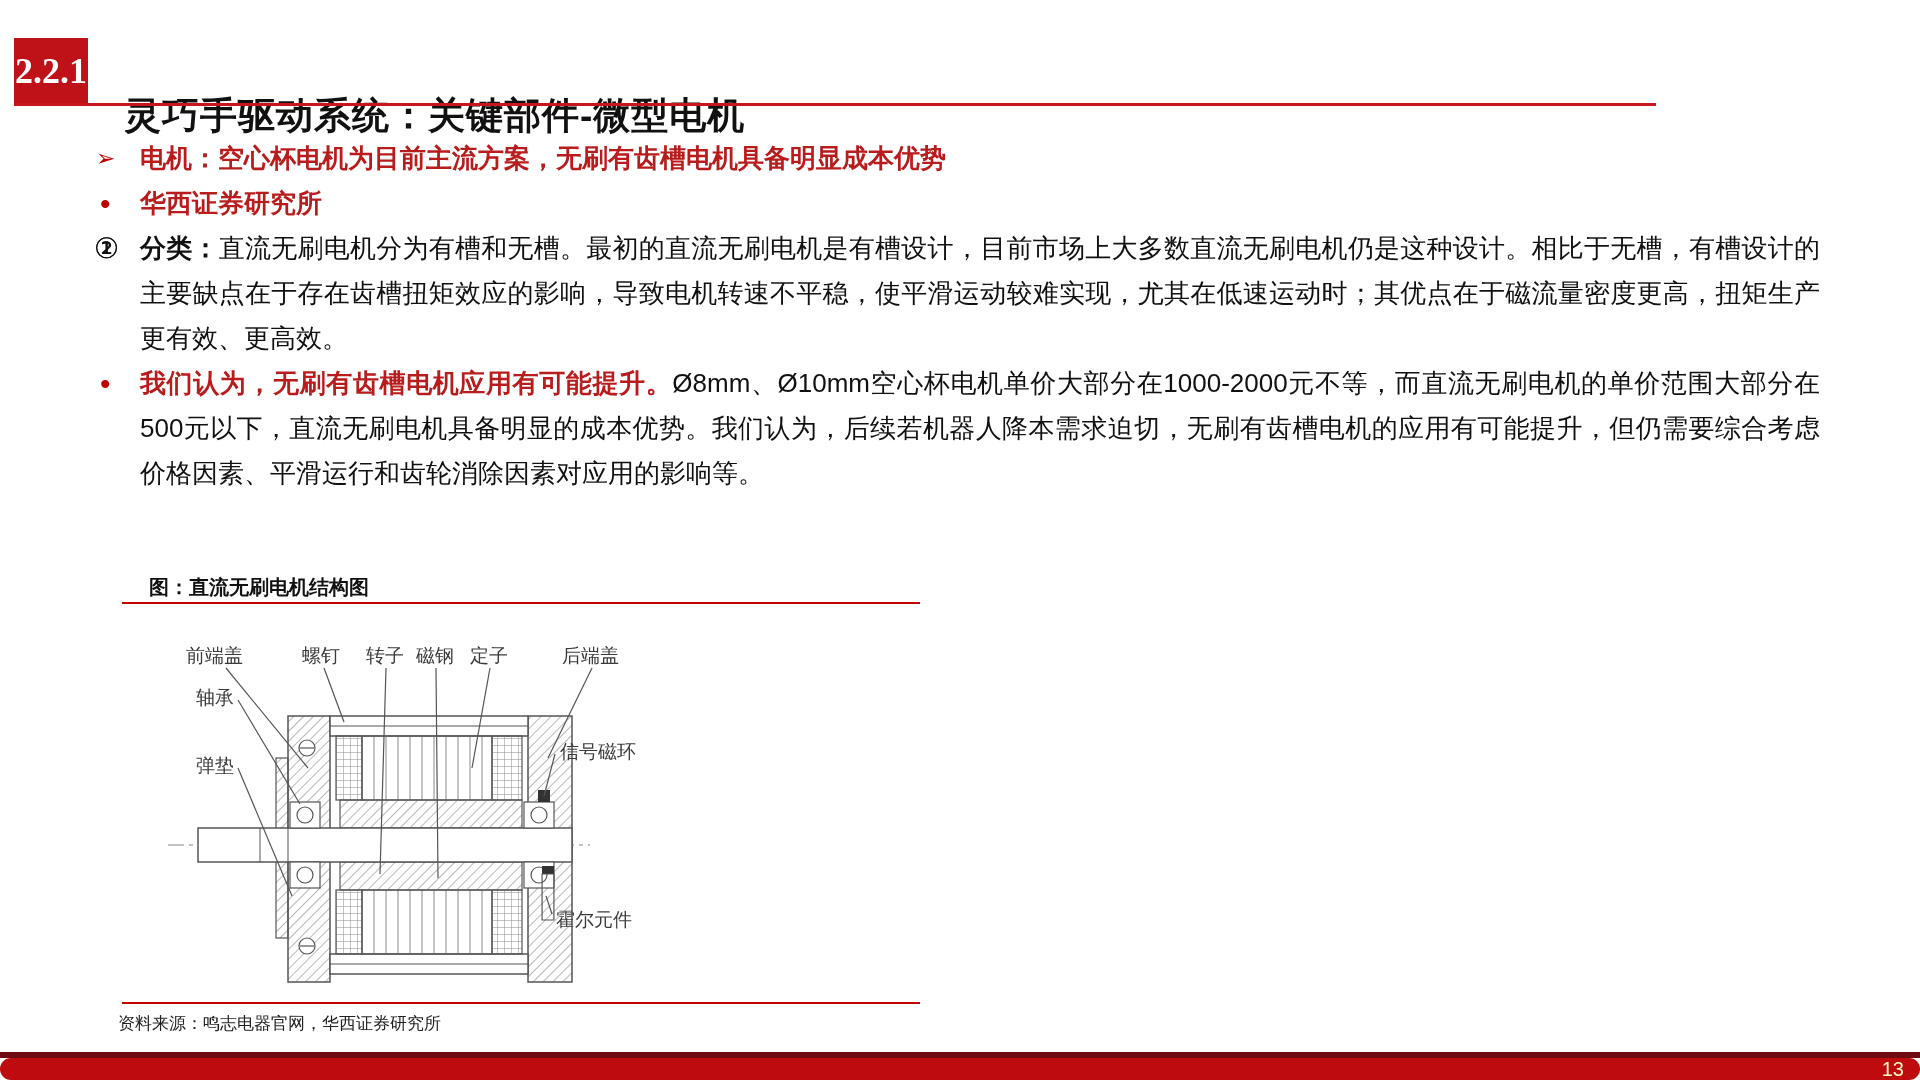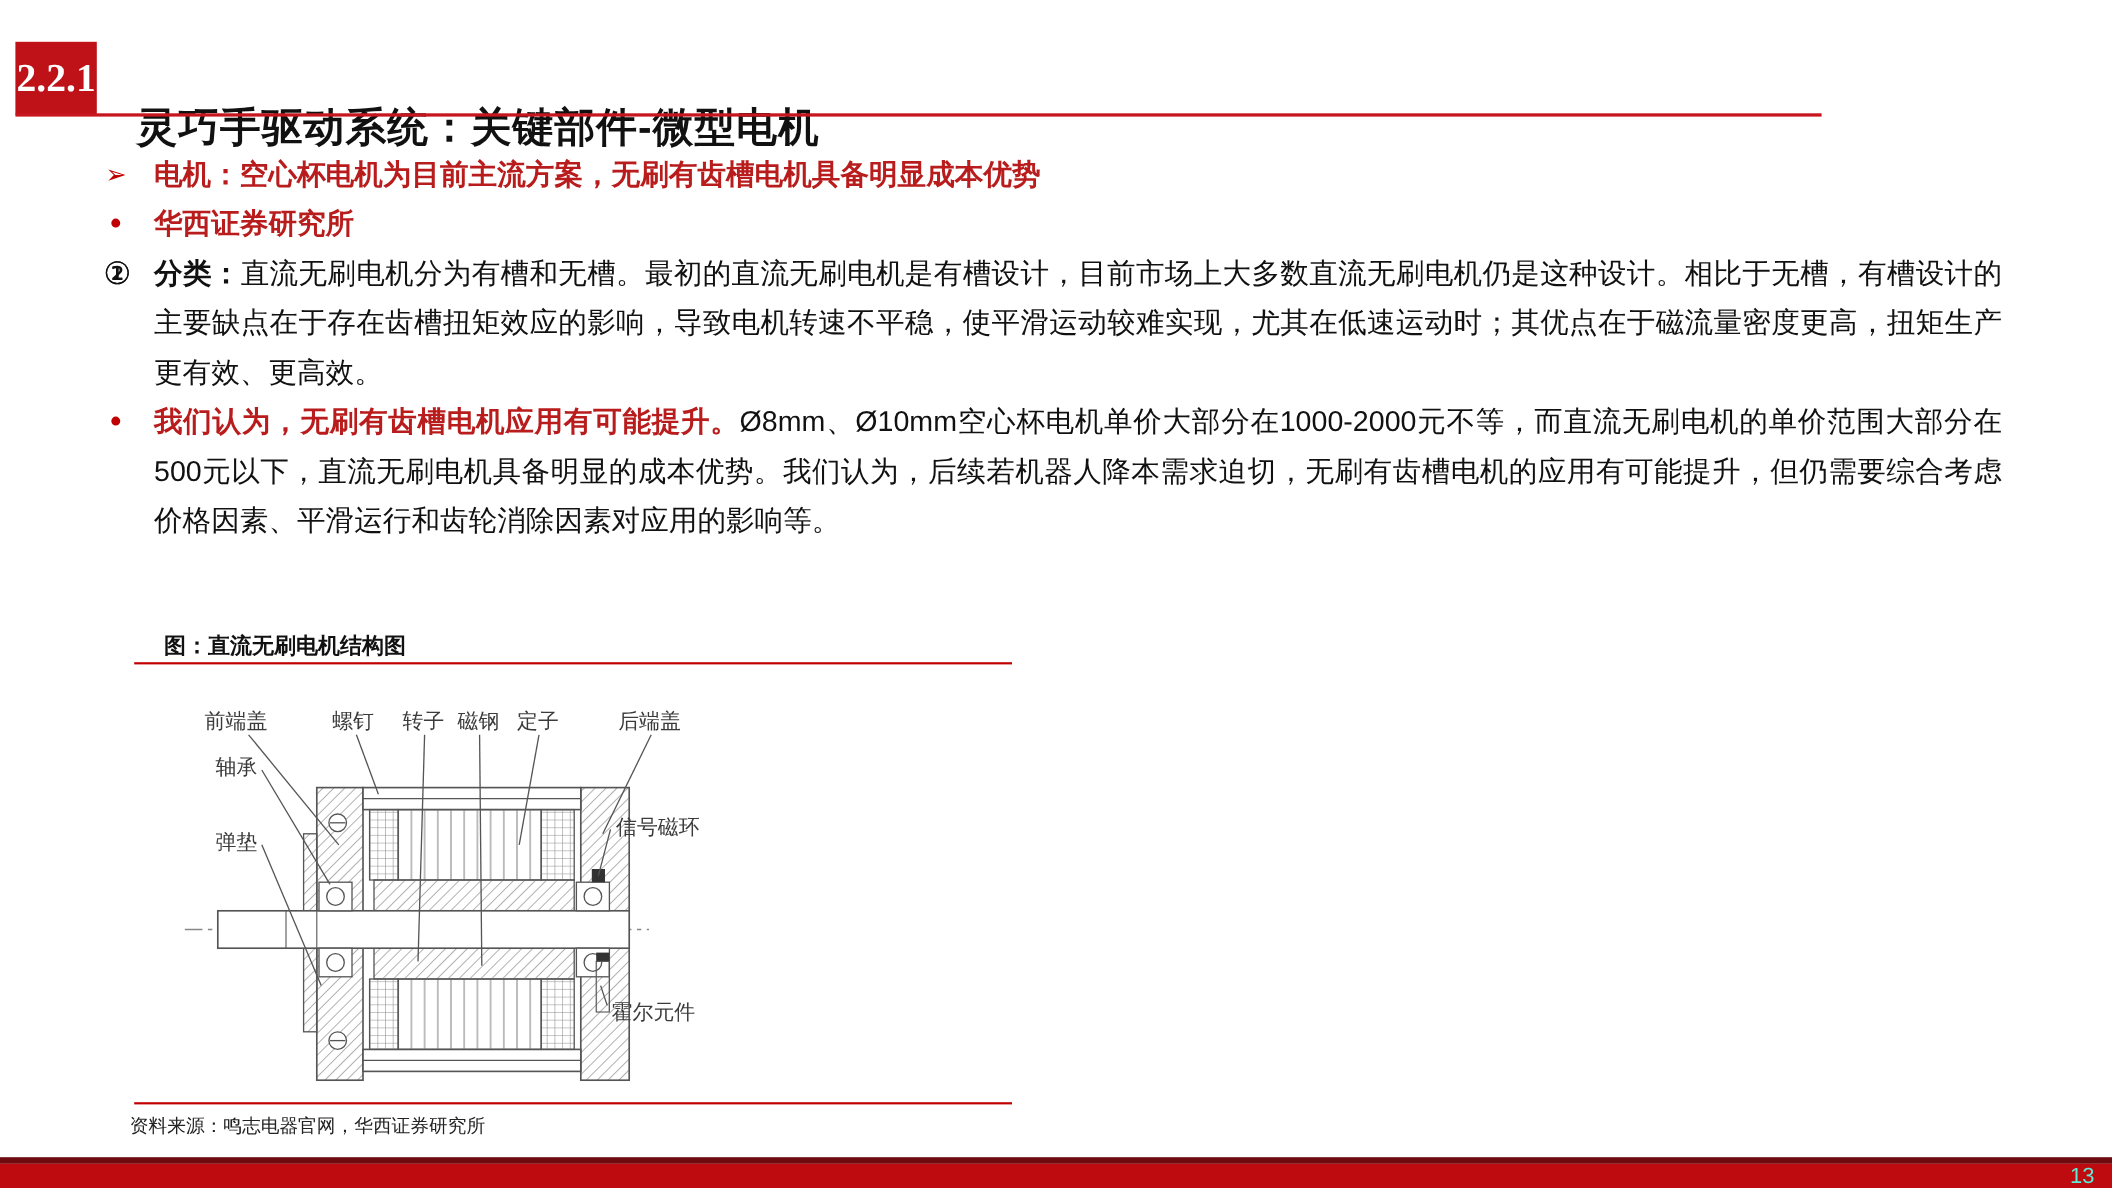--- a/index.html
+++ b/index.html
@@ -32,22 +32,22 @@
   .fig-rule{position:absolute;left:122px;height:2px;width:798px;background:#C00000;}
   .fig-rule.top{top:602px;}
   .fig-rule.bottom{top:1002px;}
   .fig-svg{position:absolute;left:140px;top:612px;}
   .source{position:absolute;left:118px;top:1012px;font-size:17px;color:#222;
           font-family:"Liberation Serif","DejaVu Serif",serif;}
 
   
   .footer-dark{position:absolute;left:0;top:1052px;width:1920px;height:6px;background:#6E0B10;}
   .footer-bar{position:absolute;left:0;top:1058px;width:1920px;height:22px;background:#BE0B10;
-              color:#5eead4;font-size:20px;display:flex;align-items:center;justify-content:flex-end;
-              padding-right:16px;box-sizing:border-box;}
+              color:#fef9c3;font-size:20px;display:flex;align-items:center;justify-content:flex-end;
+              padding-right:16px;box-sizing:border-box;border-radius:11px;}
 </style>
 </head>
 <body>
 
 <div class="page">
 
   <div class="badge">
     <span>2.2.1</span>
   </div>
   <div class="page-title">灵巧手驱动系统：关键部件-微型电机</div>

